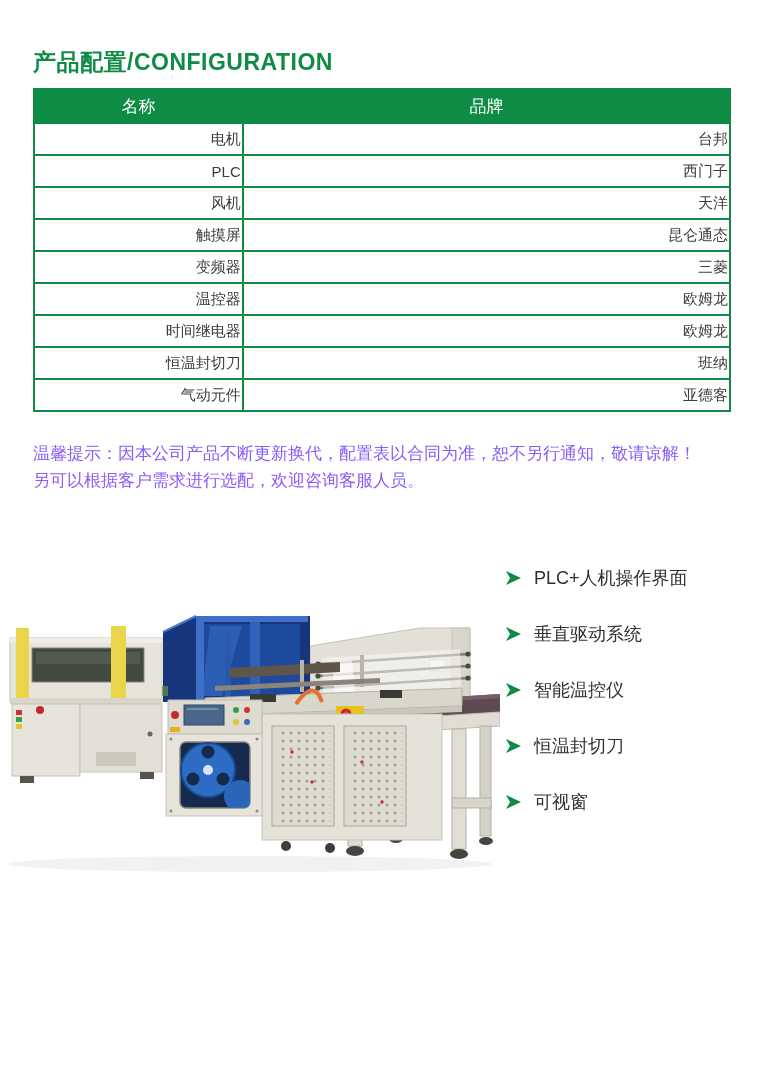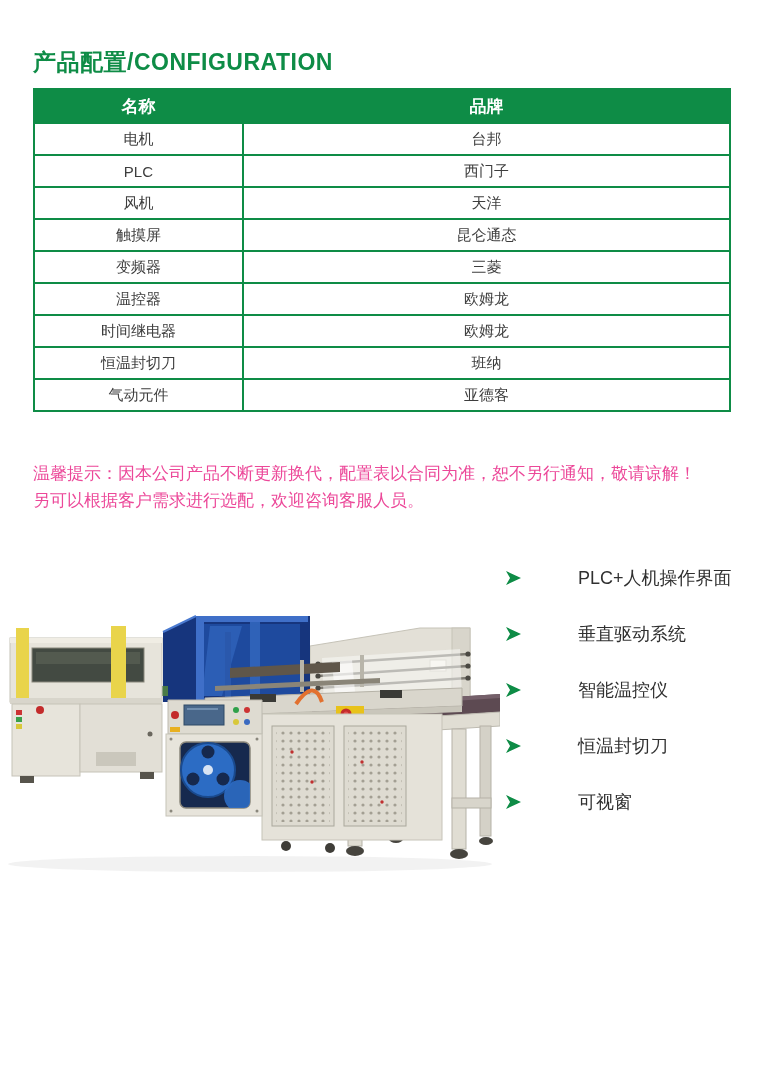--- a/index.html
+++ b/index.html
@@ -18,41 +18,41 @@
     font-size:23px;font-weight:bold;color:var(--green);
     letter-spacing:.5px;
     text-align:right;
   }
   table.cfg{
     position:absolute;left:33px;top:88px;width:698px;
     border-collapse:collapse;table-layout:fixed;
   }
   table.cfg th{
     background:var(--green);color:#ffffff;
-    font-size:17px;font-weight:bold;
+    font-size:17px;font-weight:normal;
     height:34px;text-align:center;vertical-align:middle;
     border:2px solid var(--green);
   }
   table.cfg td{
-    height:32px;text-align:center;vertical-align:middle;
+    height:32px;text-align:right;vertical-align:middle;
     font-size:15px;color:var(--body-text);
     border:2px solid var(--green);background:#ffffff;
   }
   table.cfg col.c-name{width:30%;}
   table.cfg col.c-brand{width:70%;}
   .notice{
-    position:absolute;left:33px;top:460px;width:706px;
-    font-size:17px;line-height:27px;color:#ec4899;
+    position:absolute;left:33px;top:440px;width:706px;
+    font-size:17px;line-height:27px;color:#8b5cf6;
   }
   .notice .line{display:block;}
   .features{
     position:absolute;left:506px;top:550px;width:250px;
   }
   .feature{
-    height:56px;display:flex;align-items:center;gap:44px;
+    height:56px;display:flex;align-items:center;
   }
   .arrow{
     width:15px;height:14px;flex:0 0 15px;margin-right:13px;
     background:var(--green);
     clip-path:polygon(0 0,100% 50%,0 100%,27% 50%);
   }
   .flabel{
     font-size:18px;color:#303030;white-space:nowrap;
   }
   .machine{

